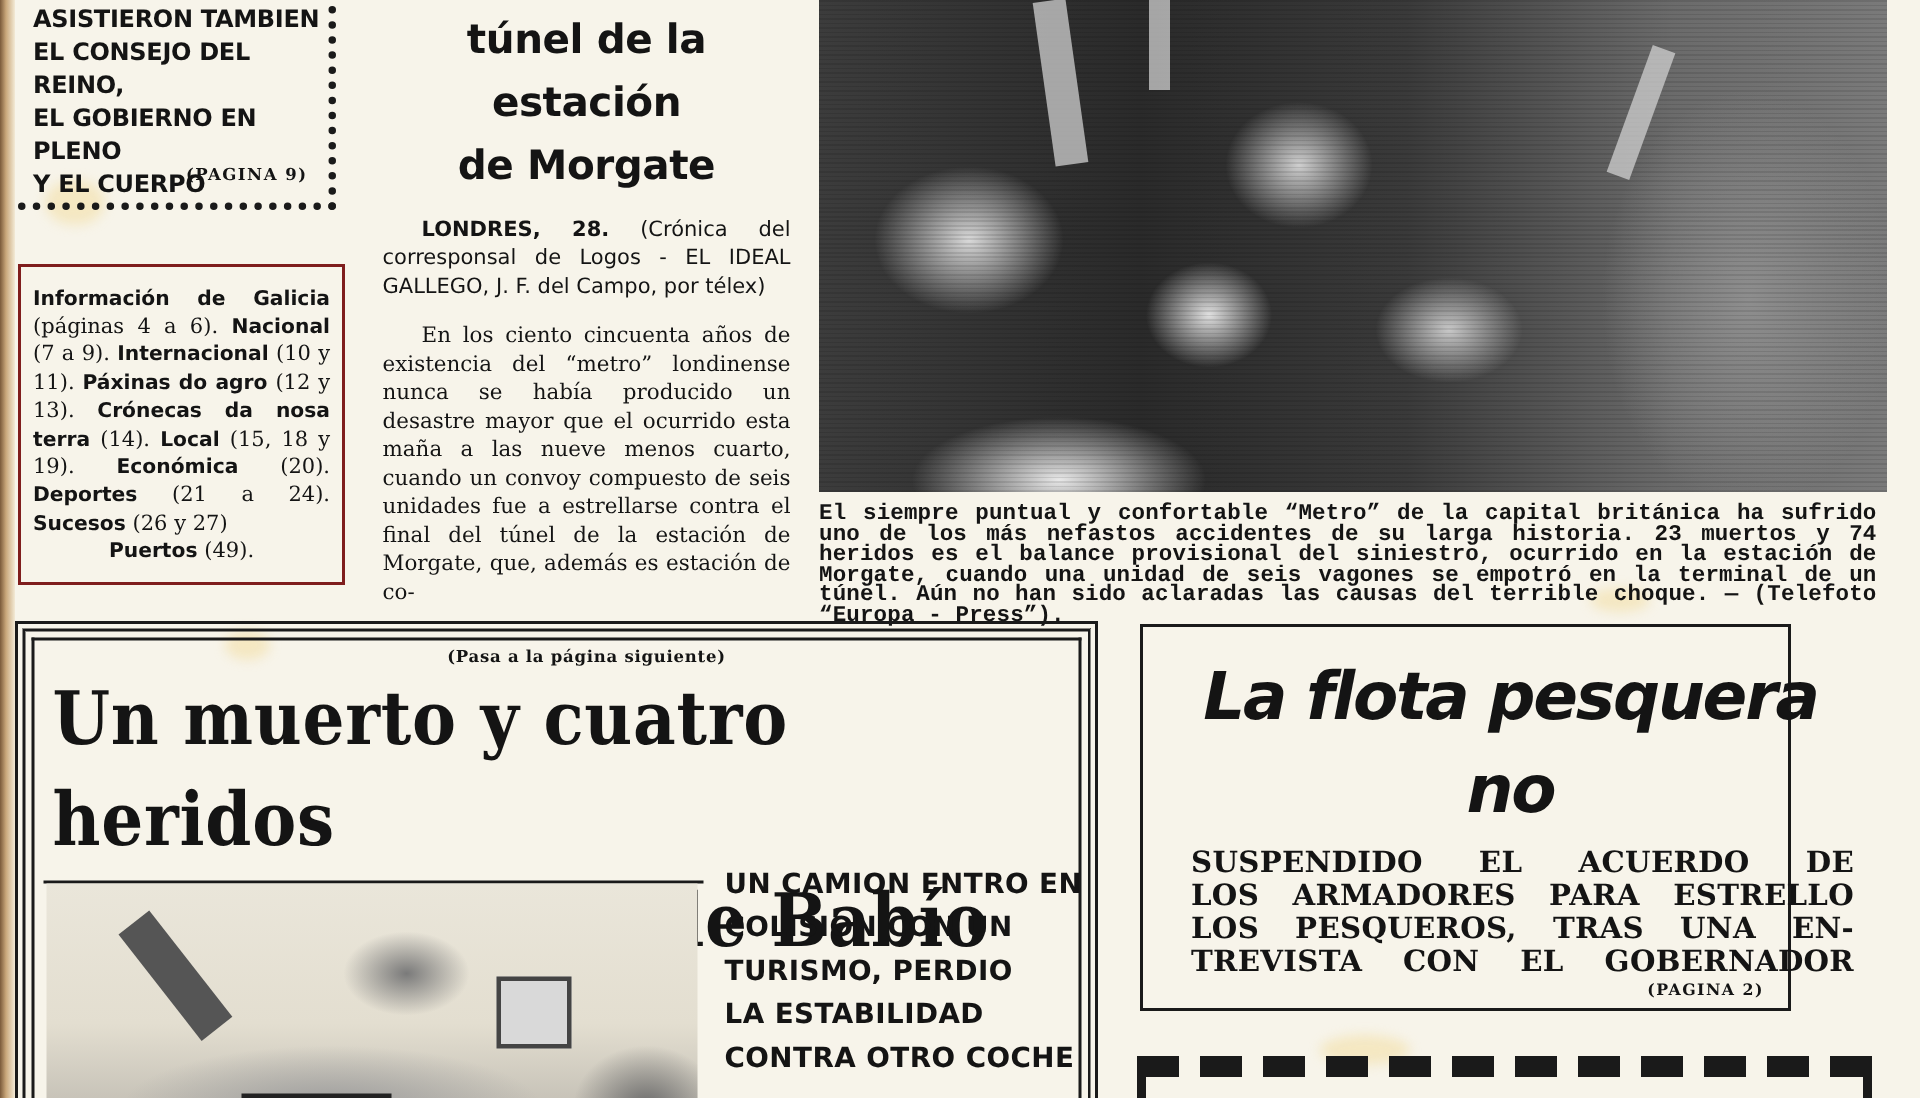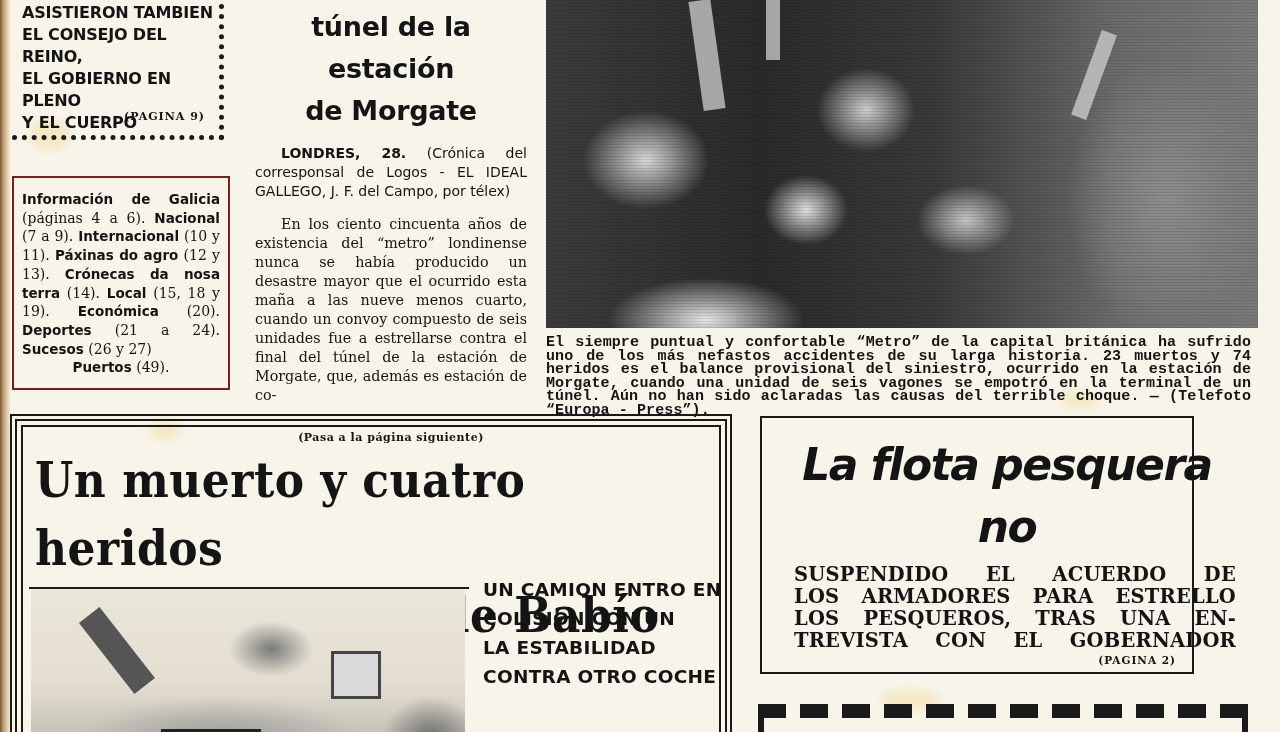--- a/index.html
+++ b/index.html
@@ -212,20 +212,21 @@
   </h1>
   <div class="rule"></div>
   <figure class="photo-crash" style="margin:0;" title="Wrecked truck after collision">
     <div class="hood"></div>
     <div class="cab"></div>
     <div class="plate"></div>
   </figure>
   <div class="subhead">
     <div>UN CAMION ENTRO EN</div>
     <div>COLISION CON UN</div>
+    <div>TURISMO, PERDIO</div>
     <div>LA ESTABILIDAD</div>
     <div>CONTRA OTRO COCHE</div>
   </div>
 </section>
 
 <section class="box-fleet">
   <h1 class="headline" style="margin:0;">
     <div>La flota pesquera no</div>
   </h1>
   <div class="subhead">

